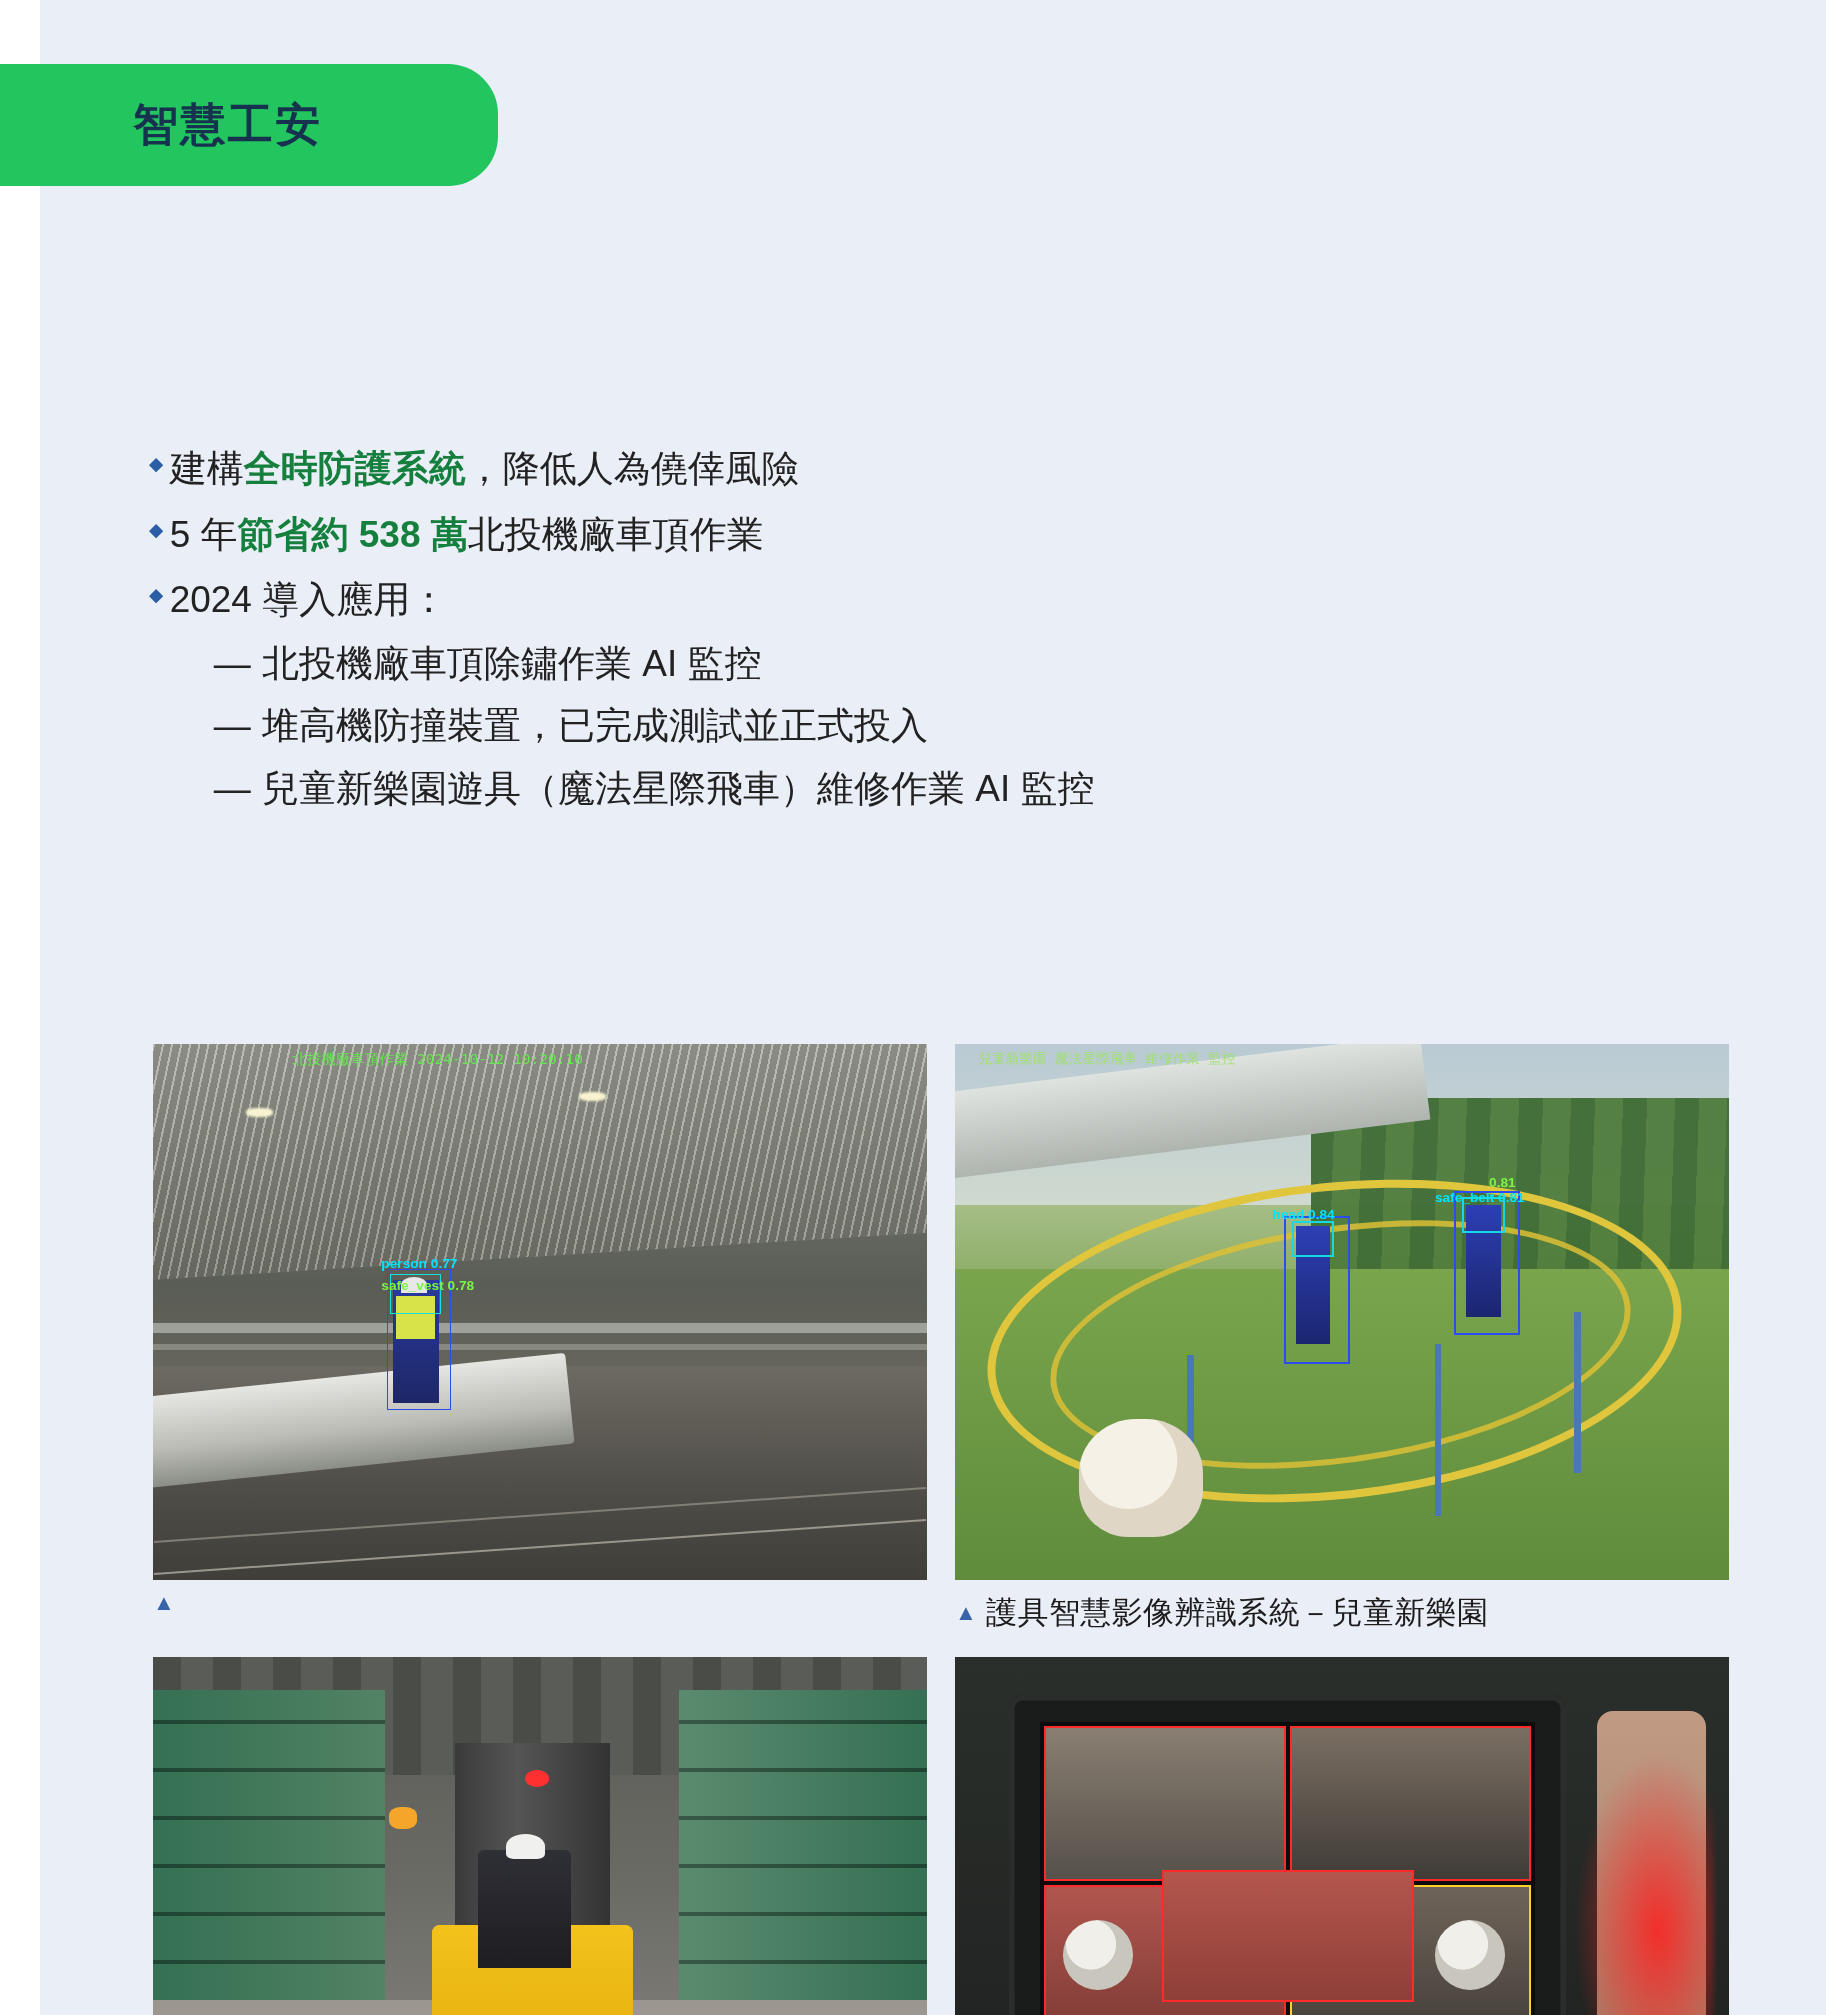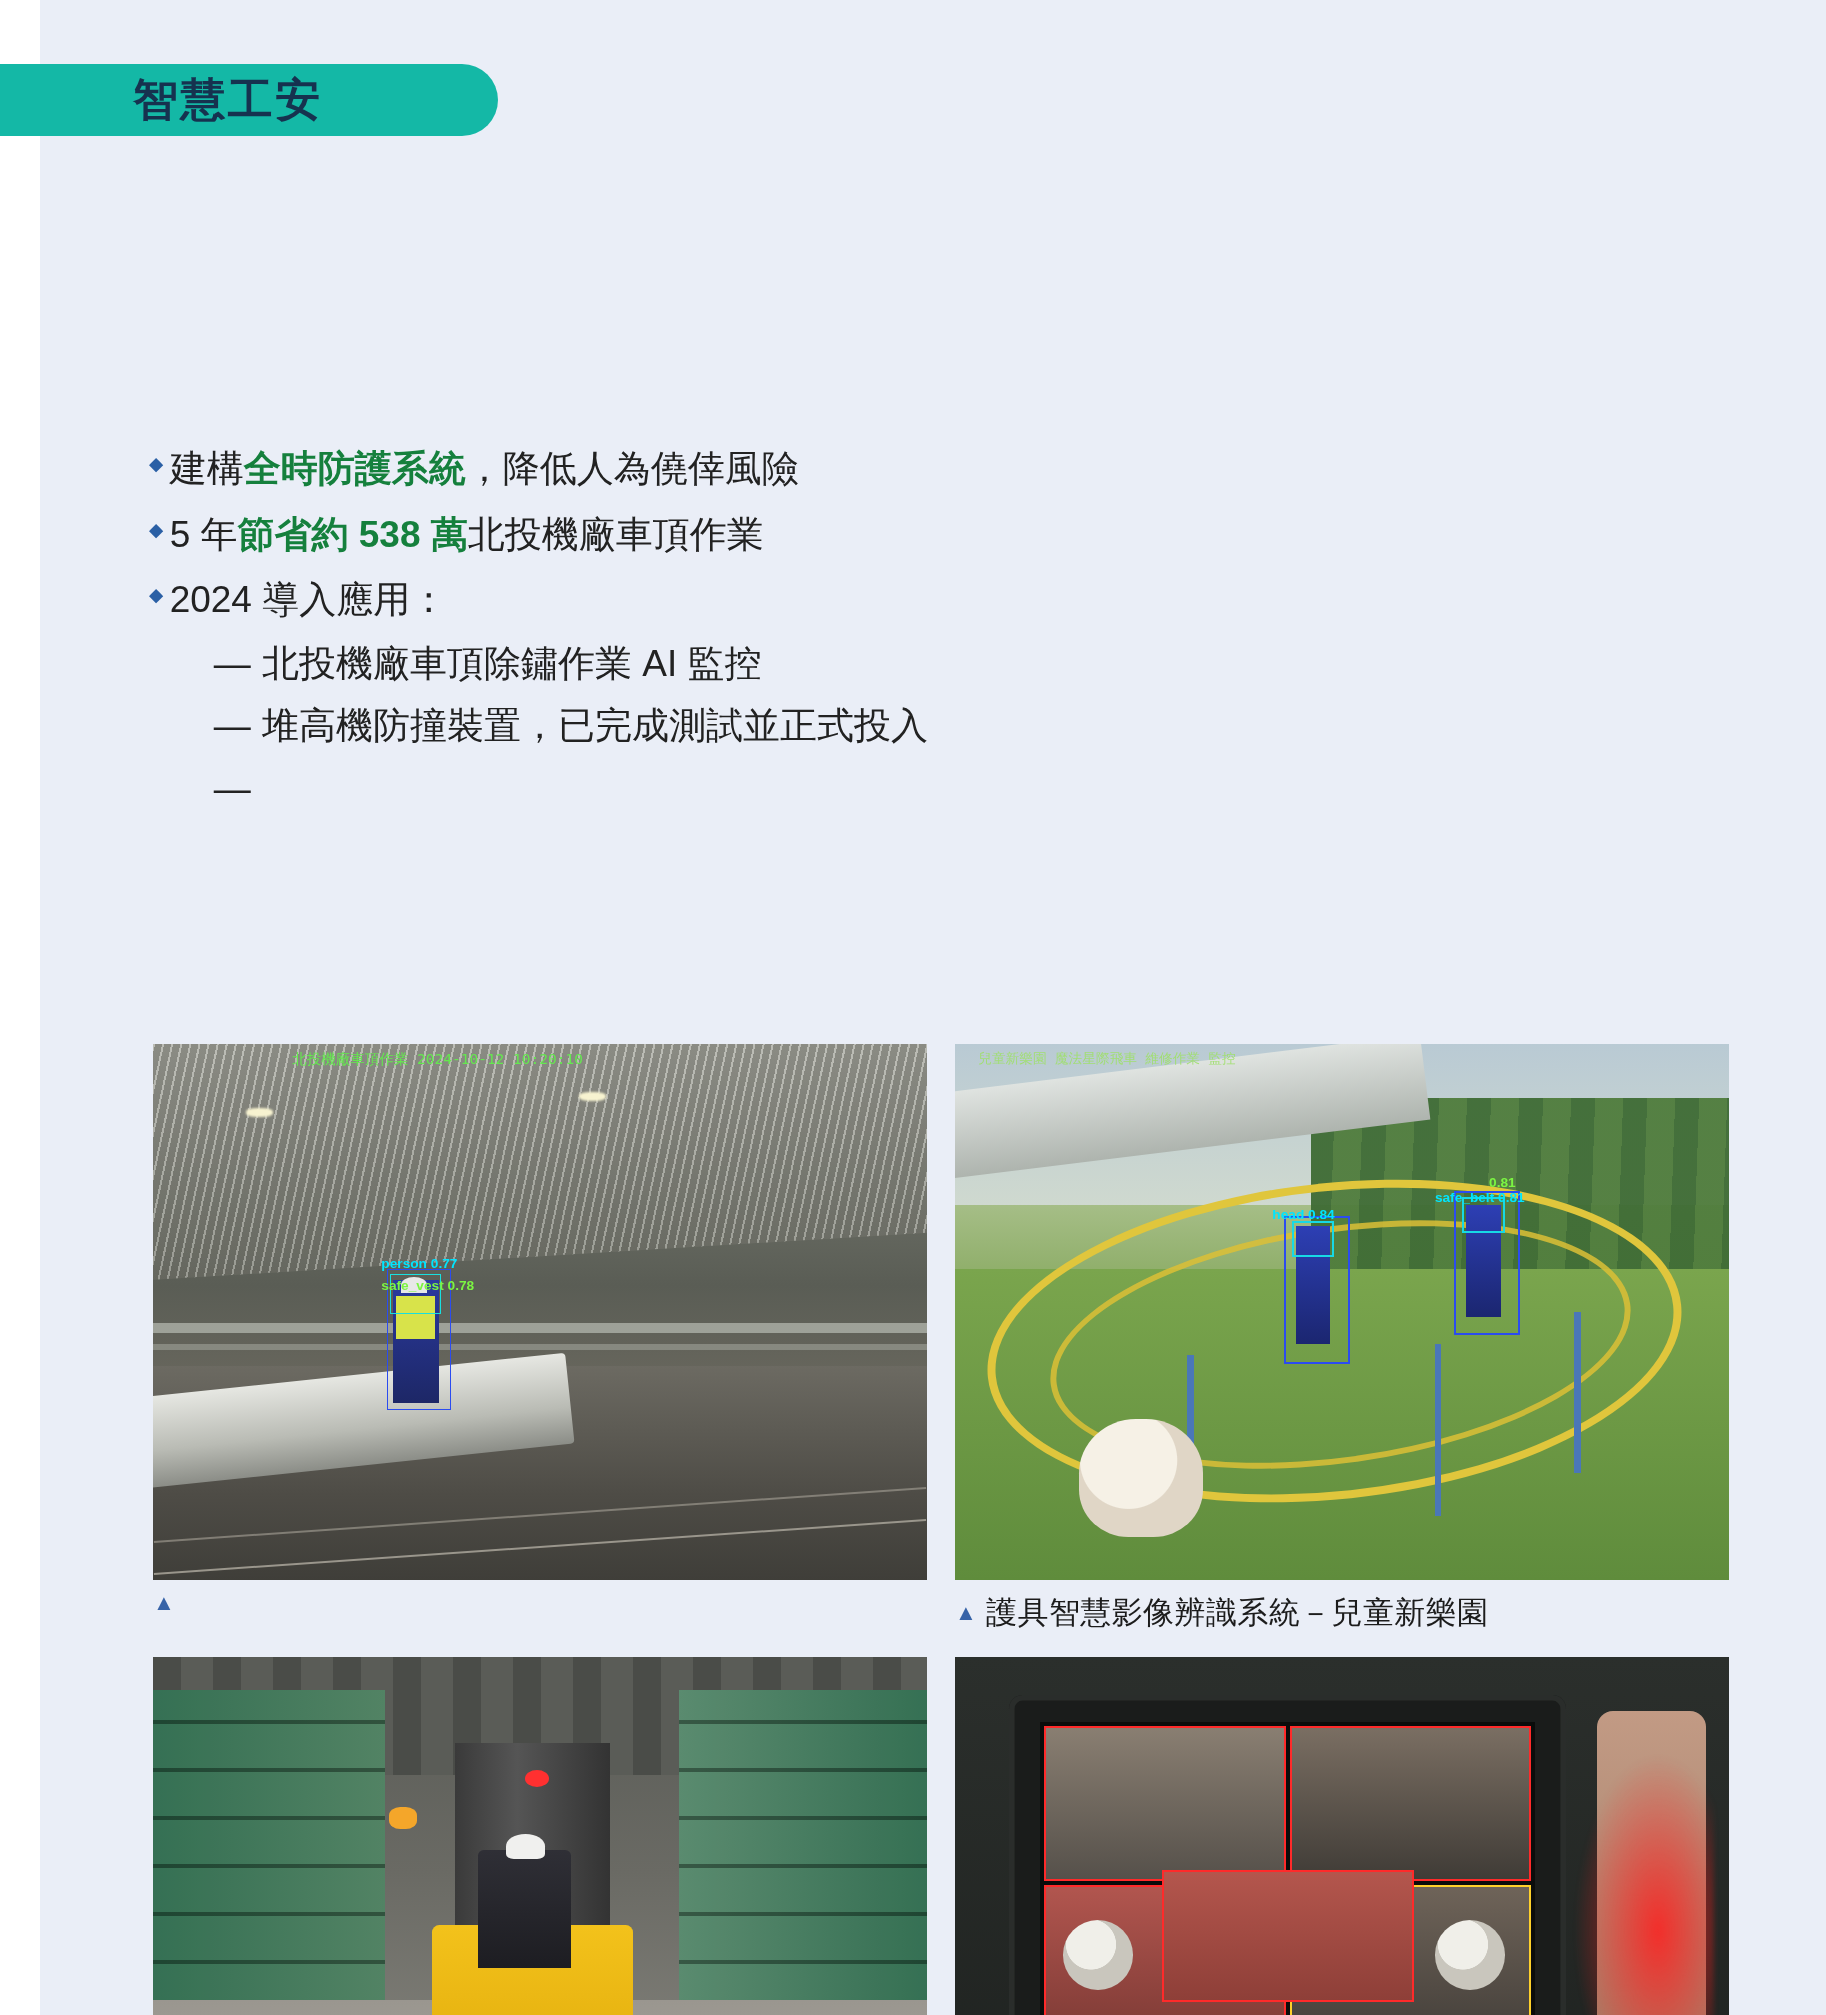--- a/index.html
+++ b/index.html
@@ -32,22 +32,22 @@
     height: 2408px;
     background: #eaeef7;
   }
 
   
   .header-pill {
     position: absolute;
     left: 0px;
     top: 64px;
     width: 498px;
-    height: 72px;
-    background: #14b8a6;
+    height: 122px;
+    background: #22c55e;
     border-top-right-radius: 50px;
     border-bottom-right-radius: 50px;
     display: flex;
     align-items: center;
   }
   .header-title {
     margin-left: 133px;
     font-size: 45px;
     font-weight: bold;
     letter-spacing: 2.4px;
@@ -402,20 +402,21 @@
           <div class="sub-row">
             <span class="dash">—</span>
             <span>北投機廠車頂除鏽作業 AI 監控</span>
           </div>
           <div class="sub-row">
             <span class="dash">—</span>
             <span>堆高機防撞裝置，已完成測試並正式投入</span>
           </div>
           <div class="sub-row">
             <span class="dash">—</span>
+            <span>兒童新樂園遊具（魔法星際飛車）維修作業 AI 監控</span>
           </div>
         </div>
       </span>
     </div>
 
   </div>
 
   <div class="grid">
 
     <div class="row">

